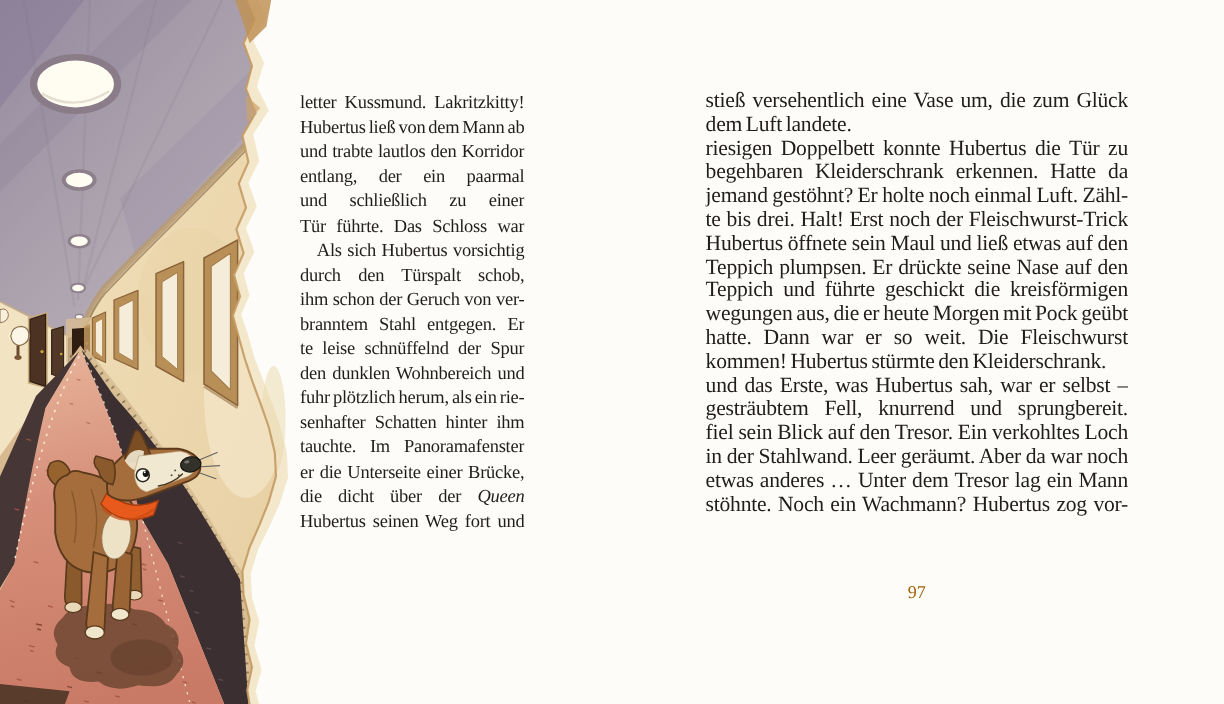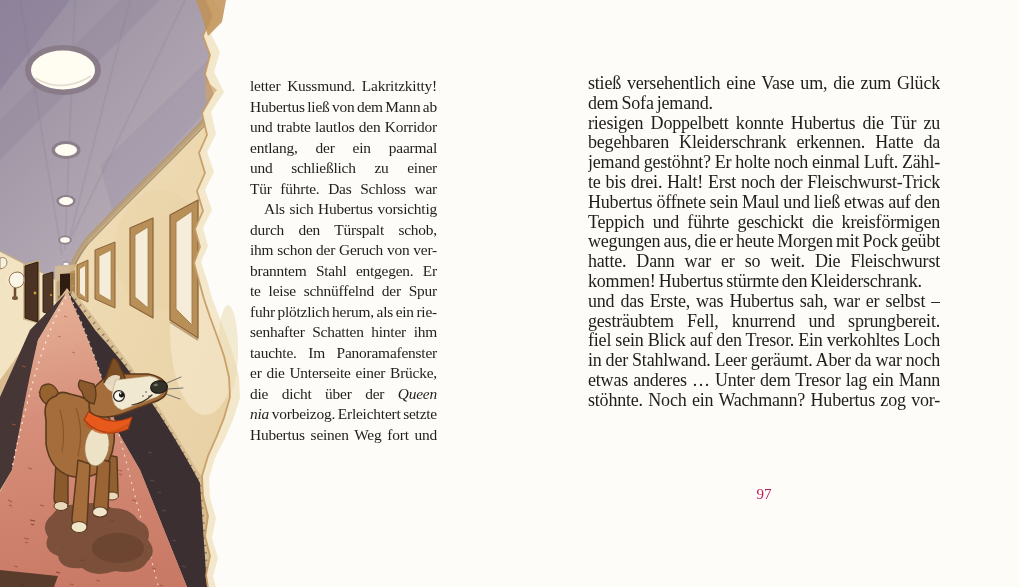--- a/index.html
+++ b/index.html
@@ -28,21 +28,21 @@
   .line.indent{text-indent:14px;}
   .it{font-style:italic;}
   .illu-float{
     float:left;width:250px;height:587px;
     shape-outside:polygon(0px 0px,215px 0px,218px 40px,221px 70px,213px 100px,200px 130px,197px 170px,199px 200px,196px 230px,198px 260px,203px 290px,208px 320px,212px 350px,205px 380px,210px 410px,218px 440px,222px 470px,215px 500px,210px 540px,212px 587px,0px 587px);
     shape-margin:7px;
   }
   .illu-float svg{display:block;}
   .page-num{
     position:absolute;top:486px;left:78px;width:352px;
-    text-align:center;font-size:15px;color:#be185d;
+    text-align:center;font-size:15px;color:#a16207;
   }
 </style>
 </head>
 <body>
 
 <div class="spread">
 
   <div class="page page-left">
     <div class="text-block">
 
@@ -212,42 +212,43 @@
           <div class="line"><span class="">Hubertus ließ von dem Mann ab</span></div>
           <div class="line"><span class="">und trabte lautlos den Korridor</span></div>
           <div class="line"><span class="">entlang, der ein paarmal abzweigte</span></div>
           <div class="line"><span class="">und schließlich zu einer einsamen</span></div>
           <div class="line"><span class="">Tür führte. Das Schloss war aufge-</span></div>
           <div class="line indent"><span class="">Als sich Hubertus vorsichtig</span></div>
           <div class="line"><span class="">durch den Türspalt schob, schlug</span></div>
           <div class="line"><span class="">ihm schon der Geruch von ver-</span></div>
           <div class="line"><span class="">branntem Stahl entgegen. Er folg-</span></div>
           <div class="line"><span class="">te leise schnüffelnd der Spur durch</span></div>
+          <div class="line"><span class="">den dunklen Wohnbereich und</span></div>
           <div class="line"><span class="">fuhr plötzlich herum, als ein rie-</span></div>
           <div class="line"><span class="">senhafter Schatten hinter ihm auf-</span></div>
           <div class="line"><span class="">tauchte. Im Panoramafenster sah</span></div>
           <div class="line"><span class="">er die Unterseite einer Brücke,</span></div>
           <div class="line"><span class="">die dicht über der </span><span class="it">Queen Britan-</span></div>
-          <div class="line"><span class="it">nia</span><span class=""> vorbeizog. Erleichtert setzte</span></div>
           <div class="line"><span class="">Hubertus seinen Weg fort und</span></div>
         </div>
     </div>
   </div>
 
   <div class="page page-right">
     <div class="text-block">
       <div class="spacer-right"></div>
       <div id="right-lines">
           <div class="line"><span class="">stieß versehentlich eine Vase um, die zum Glück auf</span></div>
-          <div class="line para-end"><span class="">dem Sofa jemand.</span></div>
+          <div class="line para-end"><span class="">dem Luft landete.</span></div>
           <div class="line"><span class="">riesigen Doppelbett konnte Hubertus die Tür zu dem</span></div>
           <div class="line"><span class="">begehbaren Kleiderschrank erkennen. Hatte da nicht</span></div>
           <div class="line"><span class="">jemand gestöhnt? Er holte noch einmal Luft. Zähl-</span></div>
           <div class="line"><span class="">te bis drei. Halt! Erst noch der Fleischwurst-Trick …</span></div>
           <div class="line"><span class="">Hubertus öffnete sein Maul und ließ etwas auf den</span></div>
+          <div class="line"><span class="">Teppich plumpsen. Er drückte seine Nase auf den</span></div>
           <div class="line"><span class="">Teppich und führte geschickt die kreisförmigen Be-</span></div>
           <div class="line"><span class="">wegungen aus, die er heute Morgen mit Pock geübt</span></div>
           <div class="line"><span class="">hatte. Dann war er so weit. Die Fleischwurst konnte</span></div>
           <div class="line para-end"><span class="">kommen! Hubertus stürmte den Kleiderschrank.</span></div>
           <div class="line"><span class="">und das Erste, was Hubertus sah, war er selbst – mit</span></div>
           <div class="line"><span class="">gesträubtem Fell, knurrend und sprungbereit. Dann</span></div>
           <div class="line"><span class="">fiel sein Blick auf den Tresor. Ein verkohltes Loch</span></div>
           <div class="line"><span class="">in der Stahlwand. Leer geräumt. Aber da war noch</span></div>
           <div class="line"><span class="">etwas anderes … Unter dem Tresor lag ein Mann und</span></div>
           <div class="line"><span class="">stöhnte. Noch ein Wachmann? Hubertus zog vor-</span></div>

